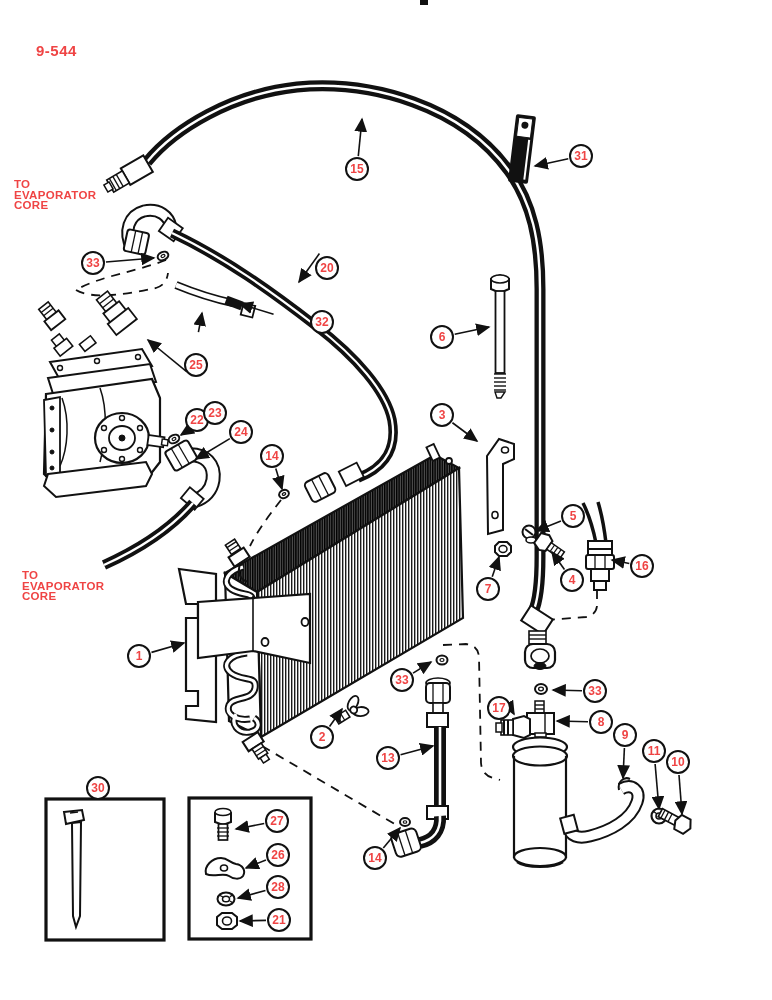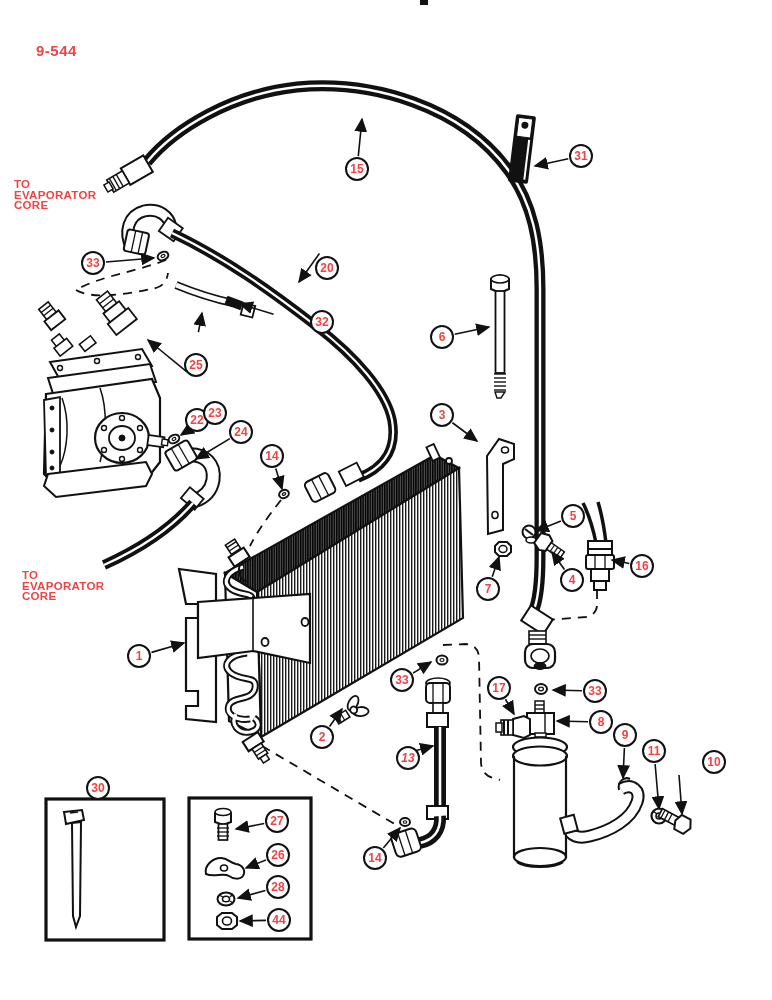--- a/index.html
+++ b/index.html
@@ -443,37 +443,37 @@
   <div class="callout-layer" id="callout-layer">
       <div class="callout" style="left: 127px; top: 644px;">1</div>
       <div class="callout" style="left: 310px; top: 725px;">2</div>
       <div class="callout" style="left: 430px; top: 403px;">3</div>
       <div class="callout" style="left: 560px; top: 568px;">4</div>
       <div class="callout" style="left: 561px; top: 504px;">5</div>
       <div class="callout" style="left: 430px; top: 325px;">6</div>
       <div class="callout" style="left: 476px; top: 577px;">7</div>
       <div class="callout" style="left: 589px; top: 710px;">8</div>
       <div class="callout" style="left: 613px; top: 723px;">9</div>
-      <div class="callout" style="left: 666px; top: 750px; margin-left: 36px;">10</div>
+      <div class="callout" style="left: 666px; top: 750px;">10</div>
       <div class="callout" style="left: 642px; top: 739px;">11</div>
-      <div class="callout" style="left: 396px; top: 746px; font-style: italic;">13</div>
+      <div class="callout" style="left: 376px; top: 746px;">13</div>
       <div class="callout" style="left: 260px; top: 444px;">14</div>
       <div class="callout" style="left: 363px; top: 846px;">14</div>
       <div class="callout" style="left: 345px; top: 157px;">15</div>
       <div class="callout" style="left: 630px; top: 554px;">16</div>
-      <div class="callout" style="left: 487px; top: 676px; text-align: right;">17</div>
+      <div class="callout" style="left: 487px; top: 696px; text-align: right;">17</div>
       <div class="callout" style="left: 315px; top: 231px; margin-top: 25px;">20</div>
       <div class="callout" style="left: 81px; top: 251px;">33</div>
       <div class="callout" style="left: 185px; top: 368px; margin-top: 40px;">22</div>
       <div class="callout" style="left: 203px; top: 401px;">23</div>
       <div class="callout" style="left: 229px; top: 420px;">24</div>
       <div class="callout" style="left: 184px; top: 333px; margin-top: 20px;">25</div>
       <div class="callout" style="left: 266px; top: 843px;">26</div>
       <div class="callout" style="left: 265px; top: 809px;">27</div>
       <div class="callout" style="left: 266px; top: 875px;">28</div>
-      <div class="callout" style="left: 267px; top: 908px;">44</div>
+      <div class="callout" style="left: 267px; top: 908px;">21</div>
       <div class="callout" style="left: 86px; top: 776px;">30</div>
       <div class="callout" style="left: 569px; top: 144px;">31</div>
       <div class="callout" style="left: 274px; top: 310px; margin-left: 36px;">32</div>
       <div class="callout" style="left: 390px; top: 668px;">33</div>
       <div class="callout" style="left: 583px; top: 679px;">33</div>
     </div>
 </div>
 
 </body></html>

